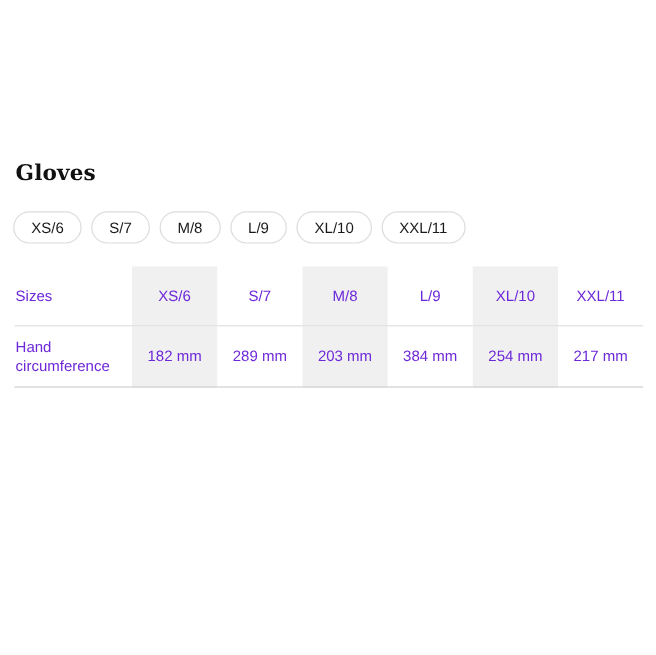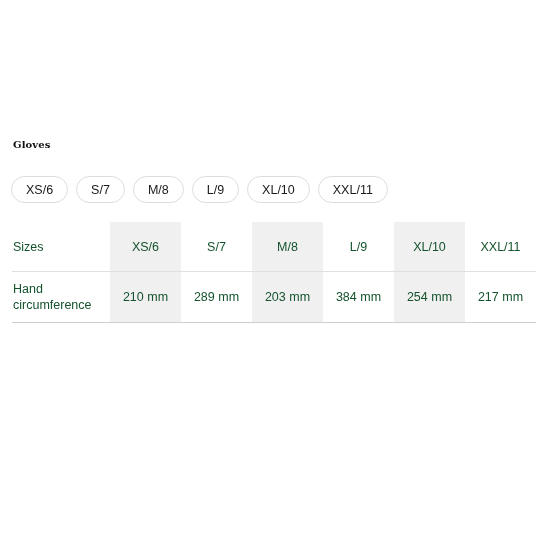--- a/index.html
+++ b/index.html
@@ -22,21 +22,21 @@
     box-sizing: border-box;
   }
 
   
   .section-title {
     position: absolute;
     left: 13px;
     top: 136px;
     font-family: "DejaVu Serif", "Liberation Serif", serif;
     font-weight: bold;
-    font-size: 10px;
+    font-size: 18px;
     letter-spacing: 0.1px;
     color: #111111;
     line-height: 18px;
   }
 
   
   .pill-row {
     position: absolute;
     left: 11px;
     top: 176px;
@@ -76,21 +76,21 @@
     margin-left: 12px;
     table-layout: fixed;
   }
   table.size-table col.c-label { width: 98px; }
   table.size-table col.c-size  { width: 71px; }
 
   table.size-table th,
   table.size-table td {
     font-size: 12.5px;
     font-weight: normal;
-    color: #14532d;
+    color: #6d28d9;
     text-align: center;
     vertical-align: middle;
     padding: 0;
     height: 48px;
     border: 0;
     border-bottom: 1px solid #e0e0e0;
     margin-left: 24px;
   }
   table.size-table thead th {
     height: 49px;
@@ -148,21 +148,21 @@
             <th>S/7</th>
             <th class="shaded">M/8</th>
             <th>L/9</th>
             <th class="shaded">XL/10</th>
             <th>XXL/11</th>
           </tr>
       </thead>
       <tbody>
           <tr>
             <th class="row-label">Hand circumference</th>
-            <td class="shaded">210 mm</td>
+            <td class="shaded">182 mm</td>
             <td>289 mm</td>
             <td class="shaded">203 mm</td>
             <td>384 mm</td>
             <td class="shaded">254 mm</td>
             <td>217 mm</td>
           </tr>
         </tbody>
     </table>
   </div>
 

